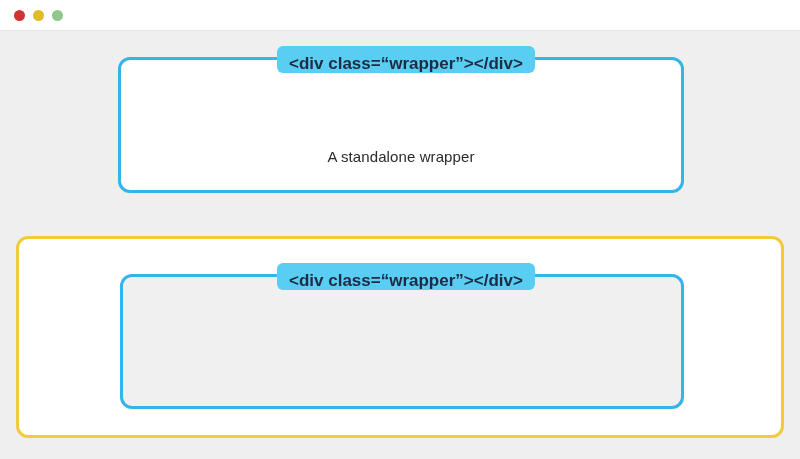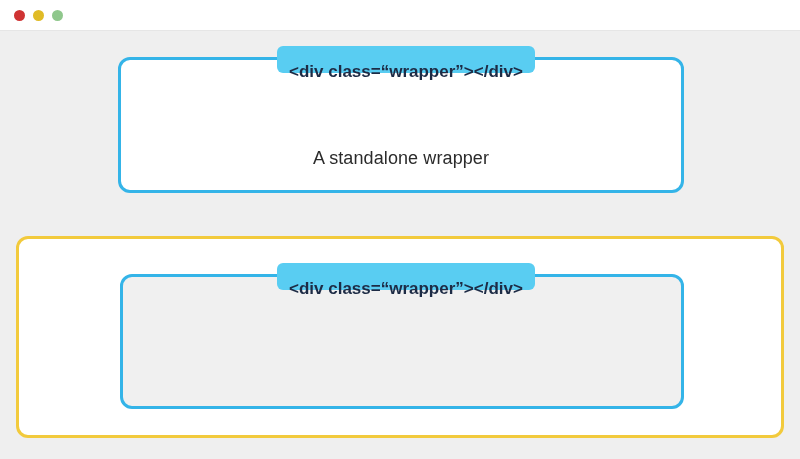--- a/index.html
+++ b/index.html
@@ -77,42 +77,42 @@
 
   .fill-white { background: #ffffff; }
   .fill-gray  { background: #f0f0f0; }
 
   
   .tag {
     position: absolute;
     box-sizing: border-box;
     height: 27px;
     line-height: 27px;
-    padding: 12px 12px;
+    padding: 4px 12px;
     border-radius: 6px;
     font-size: 17px;
     font-weight: 600;
     white-space: nowrap;
     z-index: 5;
   }
   .tag-blue {
     background: #59cdf2;
     color: #1d2b45;
   }
   .tag-yellow {
     background: #f5ce1d;
     color: #3f3008;
   }
 
   
   .caption {
     position: absolute;
     width: 100%;
     text-align: center;
-    font-size: 18px;
+    font-size: 15px;
     color: #2b2b2b;
     letter-spacing: 0.1px;
   }
 
   
   .watermark {
     position: absolute;
     right: 16px;
     bottom: 8px;
     font-size: 14px;

